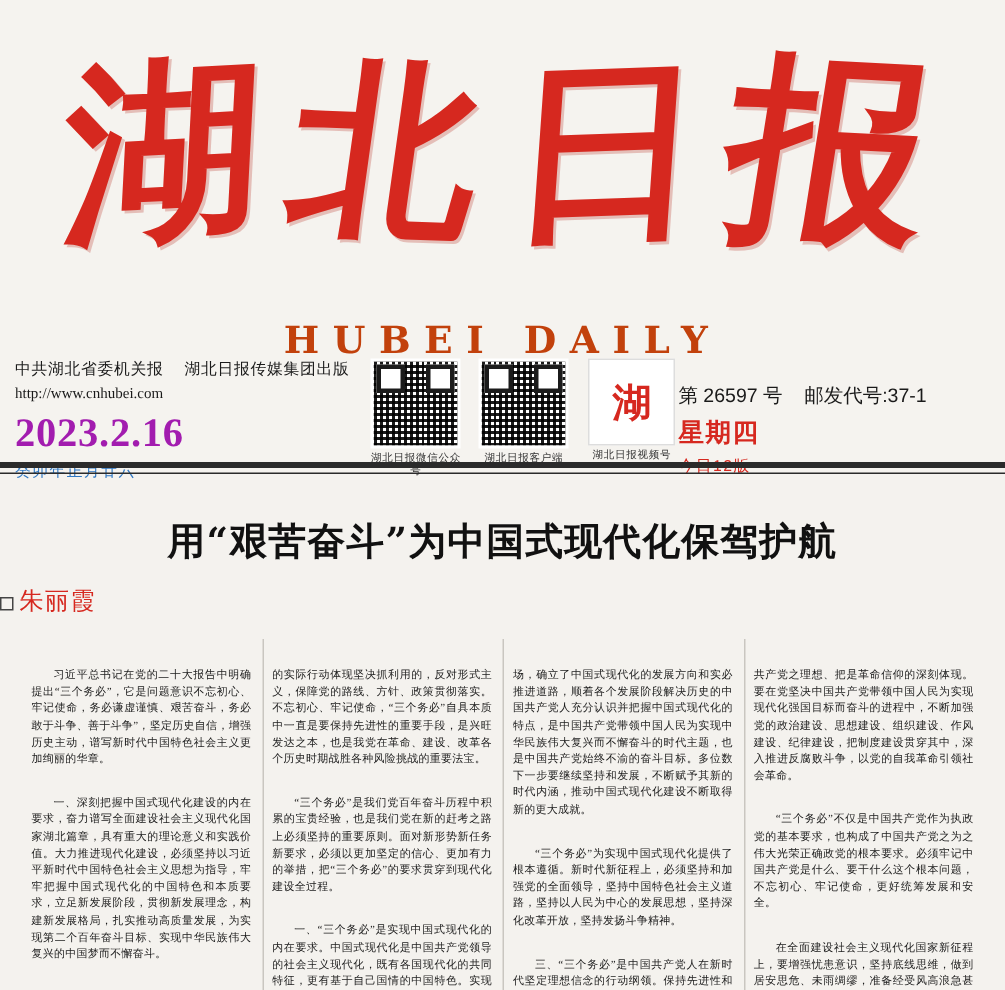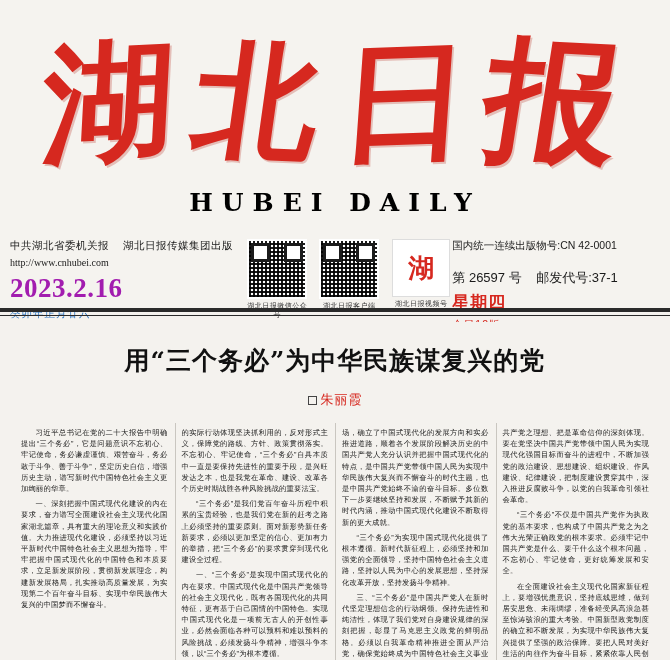--- a/index.html
+++ b/index.html
@@ -47,29 +47,29 @@
     display: inline-block;
     margin: 0 6px;
   }
   .nameplate span:nth-child(1) { transform: rotate(-3deg) scale(1.02); }
   .nameplate span:nth-child(2) { transform: rotate(2deg) scale(0.97); }
   .nameplate span:nth-child(3) { transform: rotate(-2deg) scale(1.0); }
   .nameplate span:nth-child(4) { transform: rotate(3deg) scale(1.05); }
 
   .latin-title {
     position: absolute;
-    top: 188px;
+    top: 212px;
     left: 0;
     width: 670px;
     text-align: center;
     font-family: "DejaVu Serif", serif;
     font-weight: bold;
     font-size: 25px;
     letter-spacing: 9px;
-    color: #000000;
+    color: #c2410c;
   }
 
   
   .infobar {
     position: absolute;
     top: 237px;
     left: 10px;
     width: 650px;
     height: 62px;
     display: flex;
@@ -214,22 +214,21 @@
     margin-top: 22px;
     text-align: center;
     font-family: "DejaVu Serif", serif;
     font-weight: bold;
     font-size: 25px;
     letter-spacing: 1px;
     color: #111;
   }
   .byline {
     margin-top: 14px;
-    text-align: center;
-    font-size: 13px;
+    font-size: 16px;
     color: #333;
     letter-spacing: 1px;
   }
   .byline .sq {
     display: inline-block;
     width: 7px; height: 7px;
     border: 1px solid #444;
     margin-right: 4px;
     vertical-align: -1px;
   }
@@ -250,22 +249,22 @@
     position: relative;
   }
   .col + .col::before {
     content: "";
     position: absolute;
     left: 0; top: 0;
     width: 1px; height: 100%;
     background: #c9c6c0;
   }
   .col p {
-    margin: 4px 0 4px 0;
-    font-family: Liberation Sans, sans-serif;
+    margin: 18px 0 4px 0;
+    font-family: Liberation Serif, serif;
     font-size: 7.3px;
     line-height: 11.2px;
     text-align: justify;
     color: #1b1b1b;
     text-indent: 2em;
     letter-spacing: 0.2px;
   }
   .col p.noindent { text-indent: 0; }
 </style>
 </head>
@@ -301,38 +300,37 @@
           <div class="qr-box"></div>
           <div class="qr-caption">湖北日报客户端</div>
         </div>
         <div class="qr-item">
           <div class="qr-logo-box">湖</div>
           <div class="qr-caption">湖北日报视频号</div>
         </div>
       </div>
 
       <div class="info-right">
-        <div class="line1">国内统一连续出版物号:CN 42-0001</div>
         <div class="line2">
           <span>第 26597 号</span>
           &nbsp;&nbsp;
           <span>邮发代号:37-1</span>
         </div>
         <div class="weekday">星期四</div>
         <div class="pages">今日12版</div>
       </div>
 
     </div>
 
     <div class="rule-thick"></div>
     <div class="rule-thin"></div>
   </div>
 
   <div class="article">
-    <div class="headline">用“三个务必”为中华民族谋复兴的党</div>
+    <div class="headline">用“艰苦奋斗”为中国式现代化保驾护航</div>
     <div class="byline">
       <span class="sq"></span><span class="red">朱丽霞</span>
     </div>
 
     <div class="columns">
       <div class="col">
         <p>习近平总书记在党的二十大报告中明确提出“三个务必”，它是问题意识不忘初心、牢记使命，务必谦虚谨慎、艰苦奋斗，务必敢于斗争、善于斗争”，坚定历史自信，增强历史主动，谱写新时代中国特色社会主义更加绚丽的华章。</p>
         <p>一、深刻把握中国式现代化建设的内在要求，奋力谱写全面建设社会主义现代化国家湖北篇章，具有重大的理论意义和实践价值。大力推进现代化建设，必须坚持以习近平新时代中国特色社会主义思想为指导，牢牢把握中国式现代化的中国特色和本质要求，立足新发展阶段，贯彻新发展理念，构建新发展格局，扎实推动高质量发展，为实现第二个百年奋斗目标、实现中华民族伟大复兴的中国梦而不懈奋斗。</p>
 
       </div>

